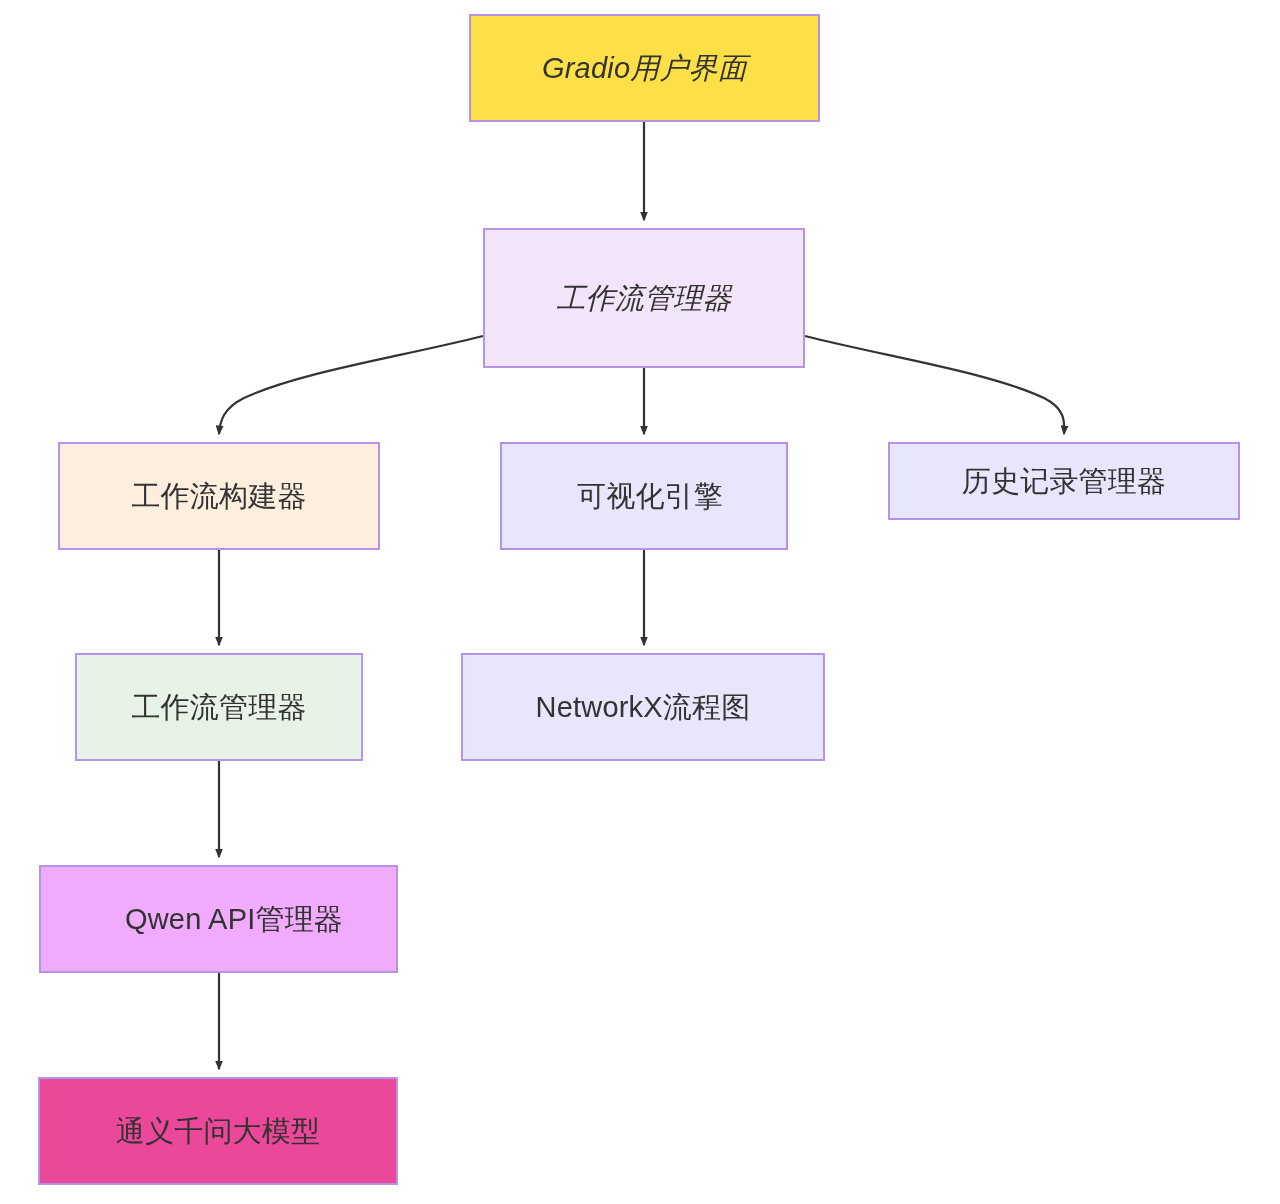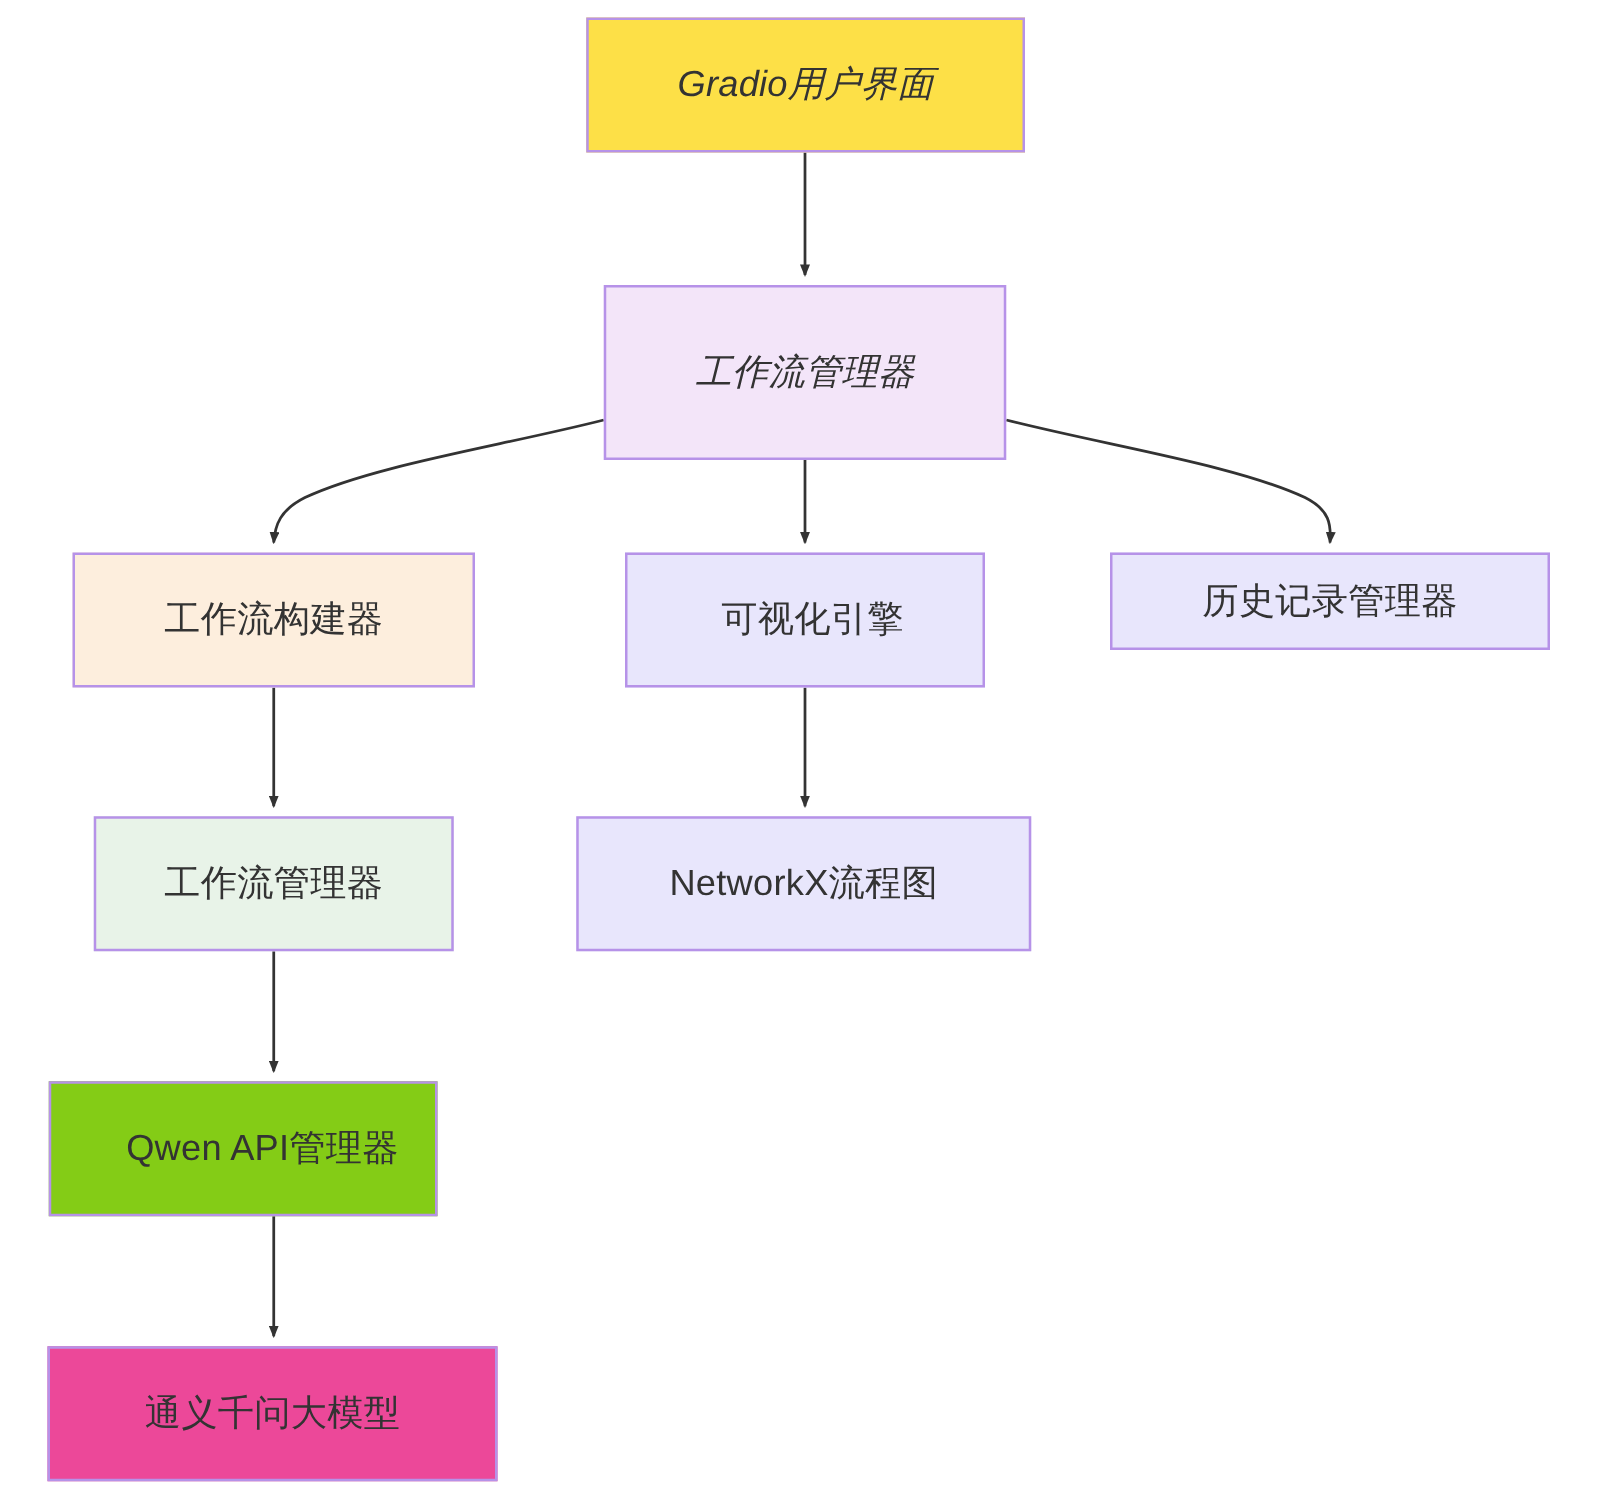--- a/index.html
+++ b/index.html
@@ -95,21 +95,21 @@
   </div>
 
   <div class="node" style="left: 75px; top: 653px; width: 288px; height: 108px; background: rgb(232, 243, 232); border-color: rgb(182, 146, 232);">
     <span class="node-label">工作流管理器</span>
   </div>
 
   <div class="node" style="left: 461px; top: 653px; width: 364px; height: 108px; background: rgb(232, 230, 252); border-color: rgb(182, 146, 232);">
     <span class="node-label">NetworkX流程图</span>
   </div>
 
-  <div class="node" style="left: 39px; top: 865px; width: 311px; height: 108px; background: #84cc16; border-color: rgb(182, 146, 232); padding-left: 31px;">
+  <div class="node" style="left: 39px; top: 865px; width: 359px; height: 108px; background: #f0abfc; border-color: rgb(182, 146, 232); padding-left: 31px;">
     <span class="node-label">Qwen API管理器</span>
   </div>
 
   <div class="node" style="left: 38px; top: 1077px; width: 360px; height: 108px; background: #ec4899; border-color: rgb(182, 146, 232);">
     <span class="node-label">通义千问大模型</span>
   </div>
 
 </div>
 
 </body></html>

